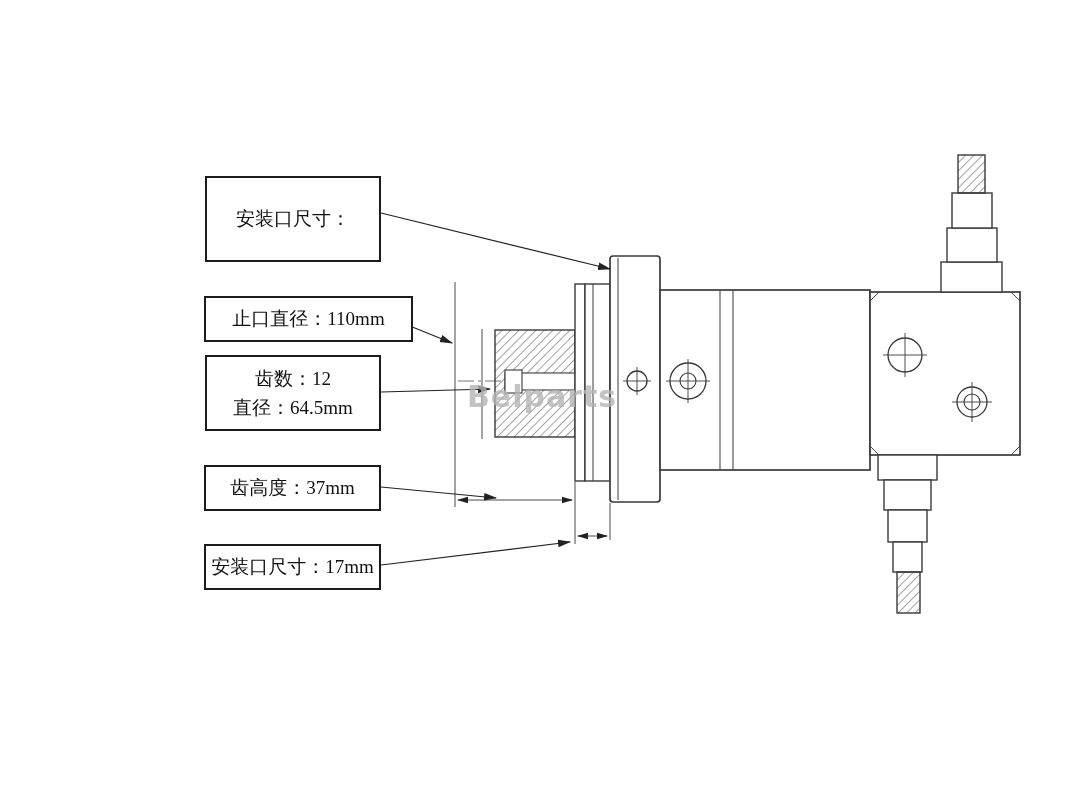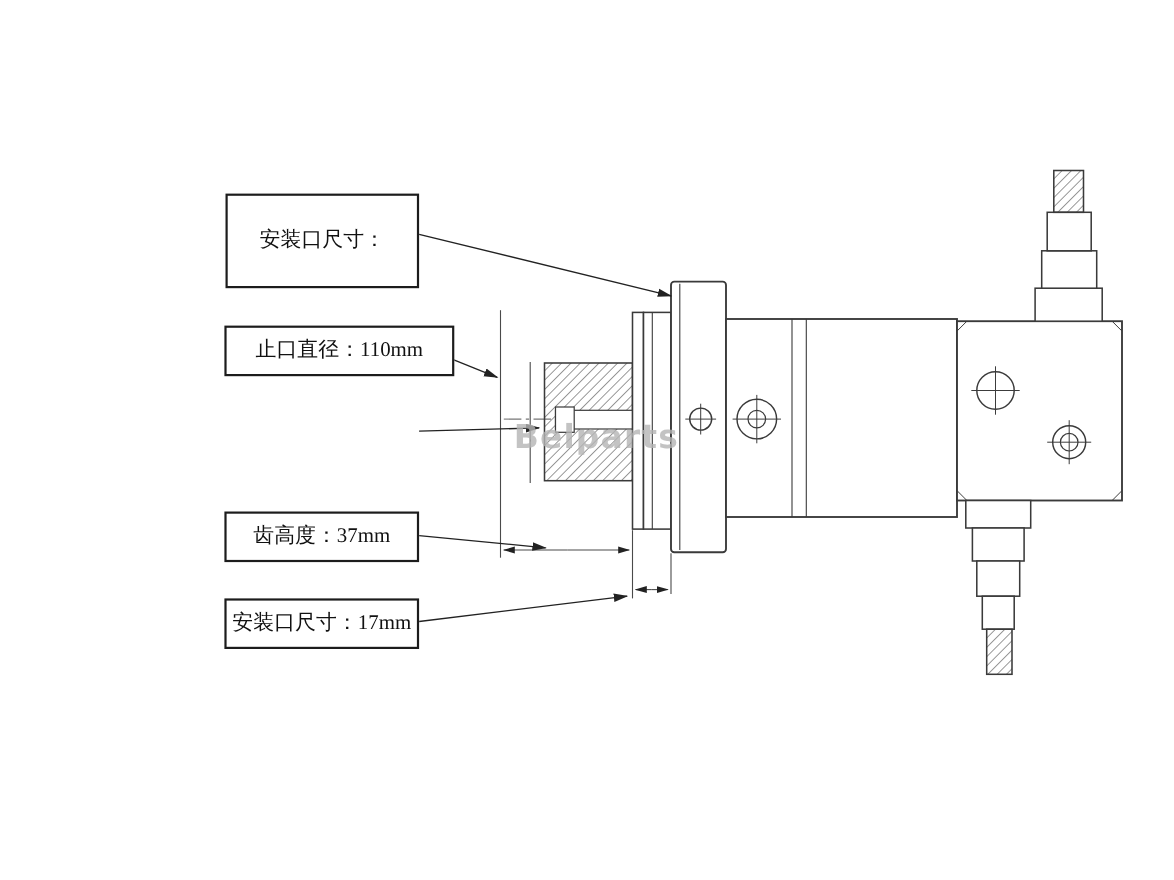--- a/index.html
+++ b/index.html
@@ -18,20 +18,24 @@
 <div id="canvas">
 
   <div class="label-box" style="left:205px;top:176px;width:176px;height:86px;">
     <div class="ln">安装口尺寸：</div>
   </div>
 
   <div class="label-box" style="left:204px;top:296px;width:209px;height:46px;">
     <div class="ln">止口直径：110mm</div>
   </div>
 
+  <div class="label-box" style="left:205px;top:355px;width:176px;height:76px;">
+    <div class="ln">齿数：12</div>
+    <div class="ln">直径：64.5mm</div>
+  </div>
 
   <div class="label-box" style="left:204px;top:465px;width:177px;height:46px;">
     <div class="ln">齿高度：37mm</div>
   </div>
 
   <div class="label-box" style="left:204px;top:544px;width:177px;height:46px;">
     <div class="ln">安装口尺寸：17mm</div>
   </div>
 
   <svg id="drawing" viewBox="0 0 1067 800" xmlns="http://www.w3.org/2000/svg">

